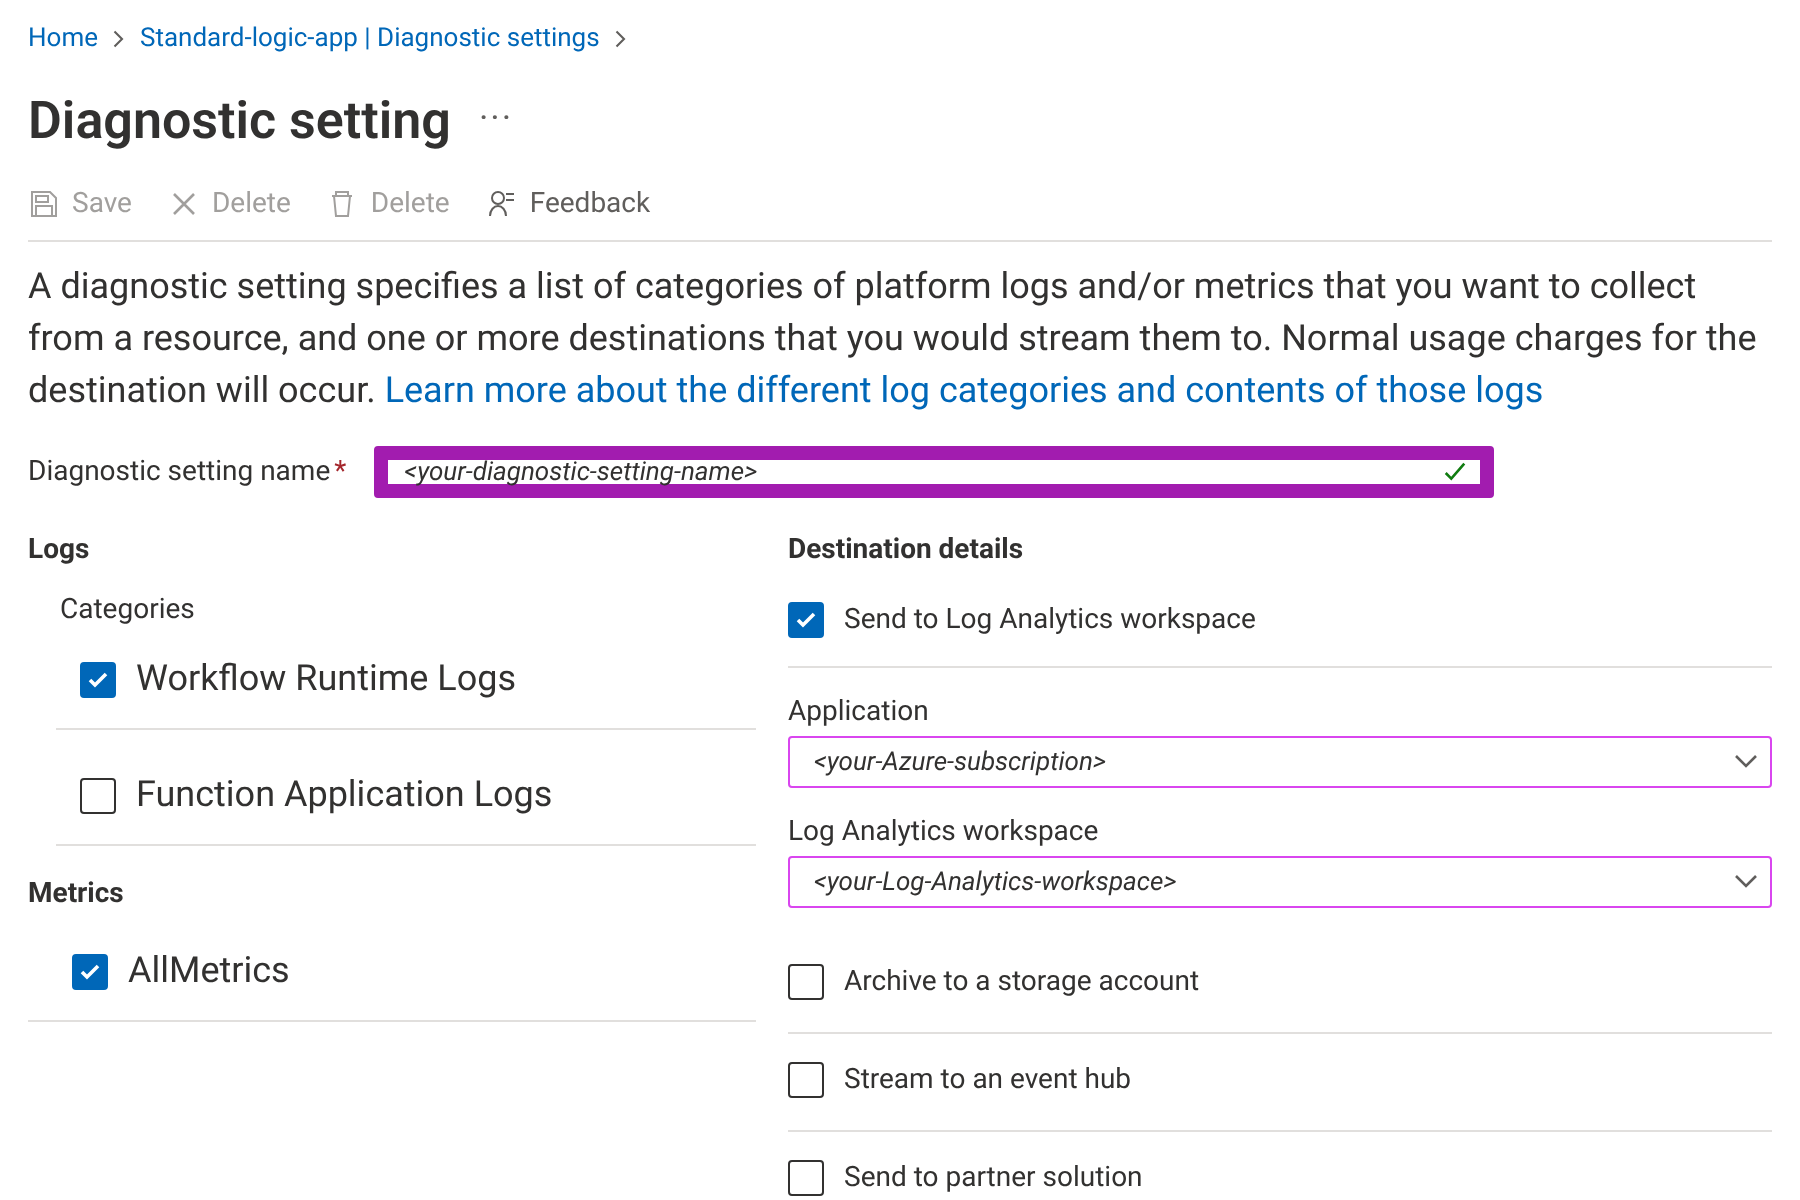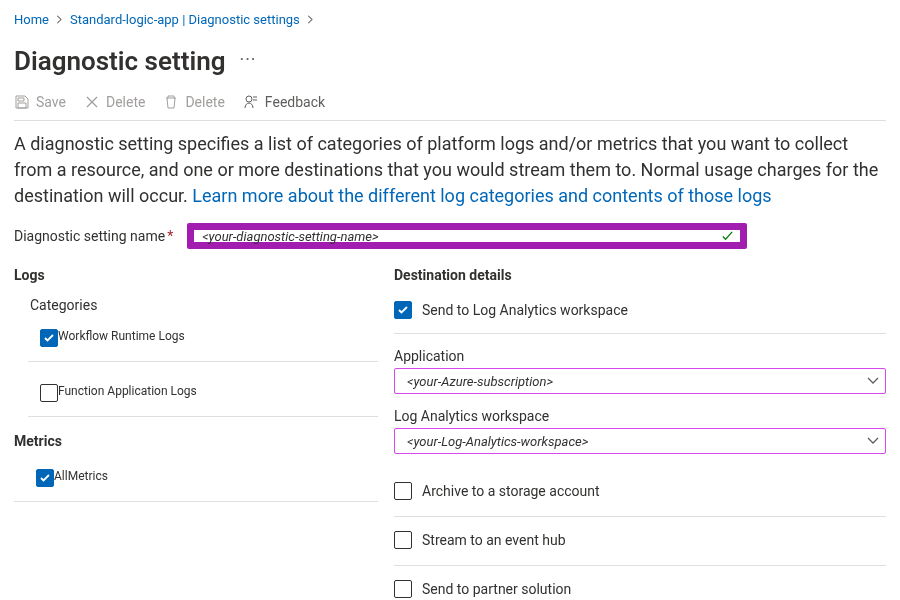--- a/index.html
+++ b/index.html
@@ -80,22 +80,22 @@
 
   
   .body-cols { display:flex; gap:10px; }
   .col-left { width: 370px; }
   .col-right { flex:1; }
 
   .sec-head { font-weight:700; font-size:14px; margin:0 0 14px 0; }
   .sub-head { font-size:14px; margin:0 0 10px 2px; color:#323130; }
 
   .check-row {
-    display:flex; 
-    font-size:12px;
+    display:flex; align-items:center; gap:10px;
+    font-size:18px;
     padding: 4px 0 10px 0;
   }
   .check-row.bordered {
     border-bottom:1px solid #e1dfdd;
     margin-left: 14px;
     margin-right: 6px;
     padding: 6px 0 14px 12px;
     margin-bottom: 16px;
   }
 

